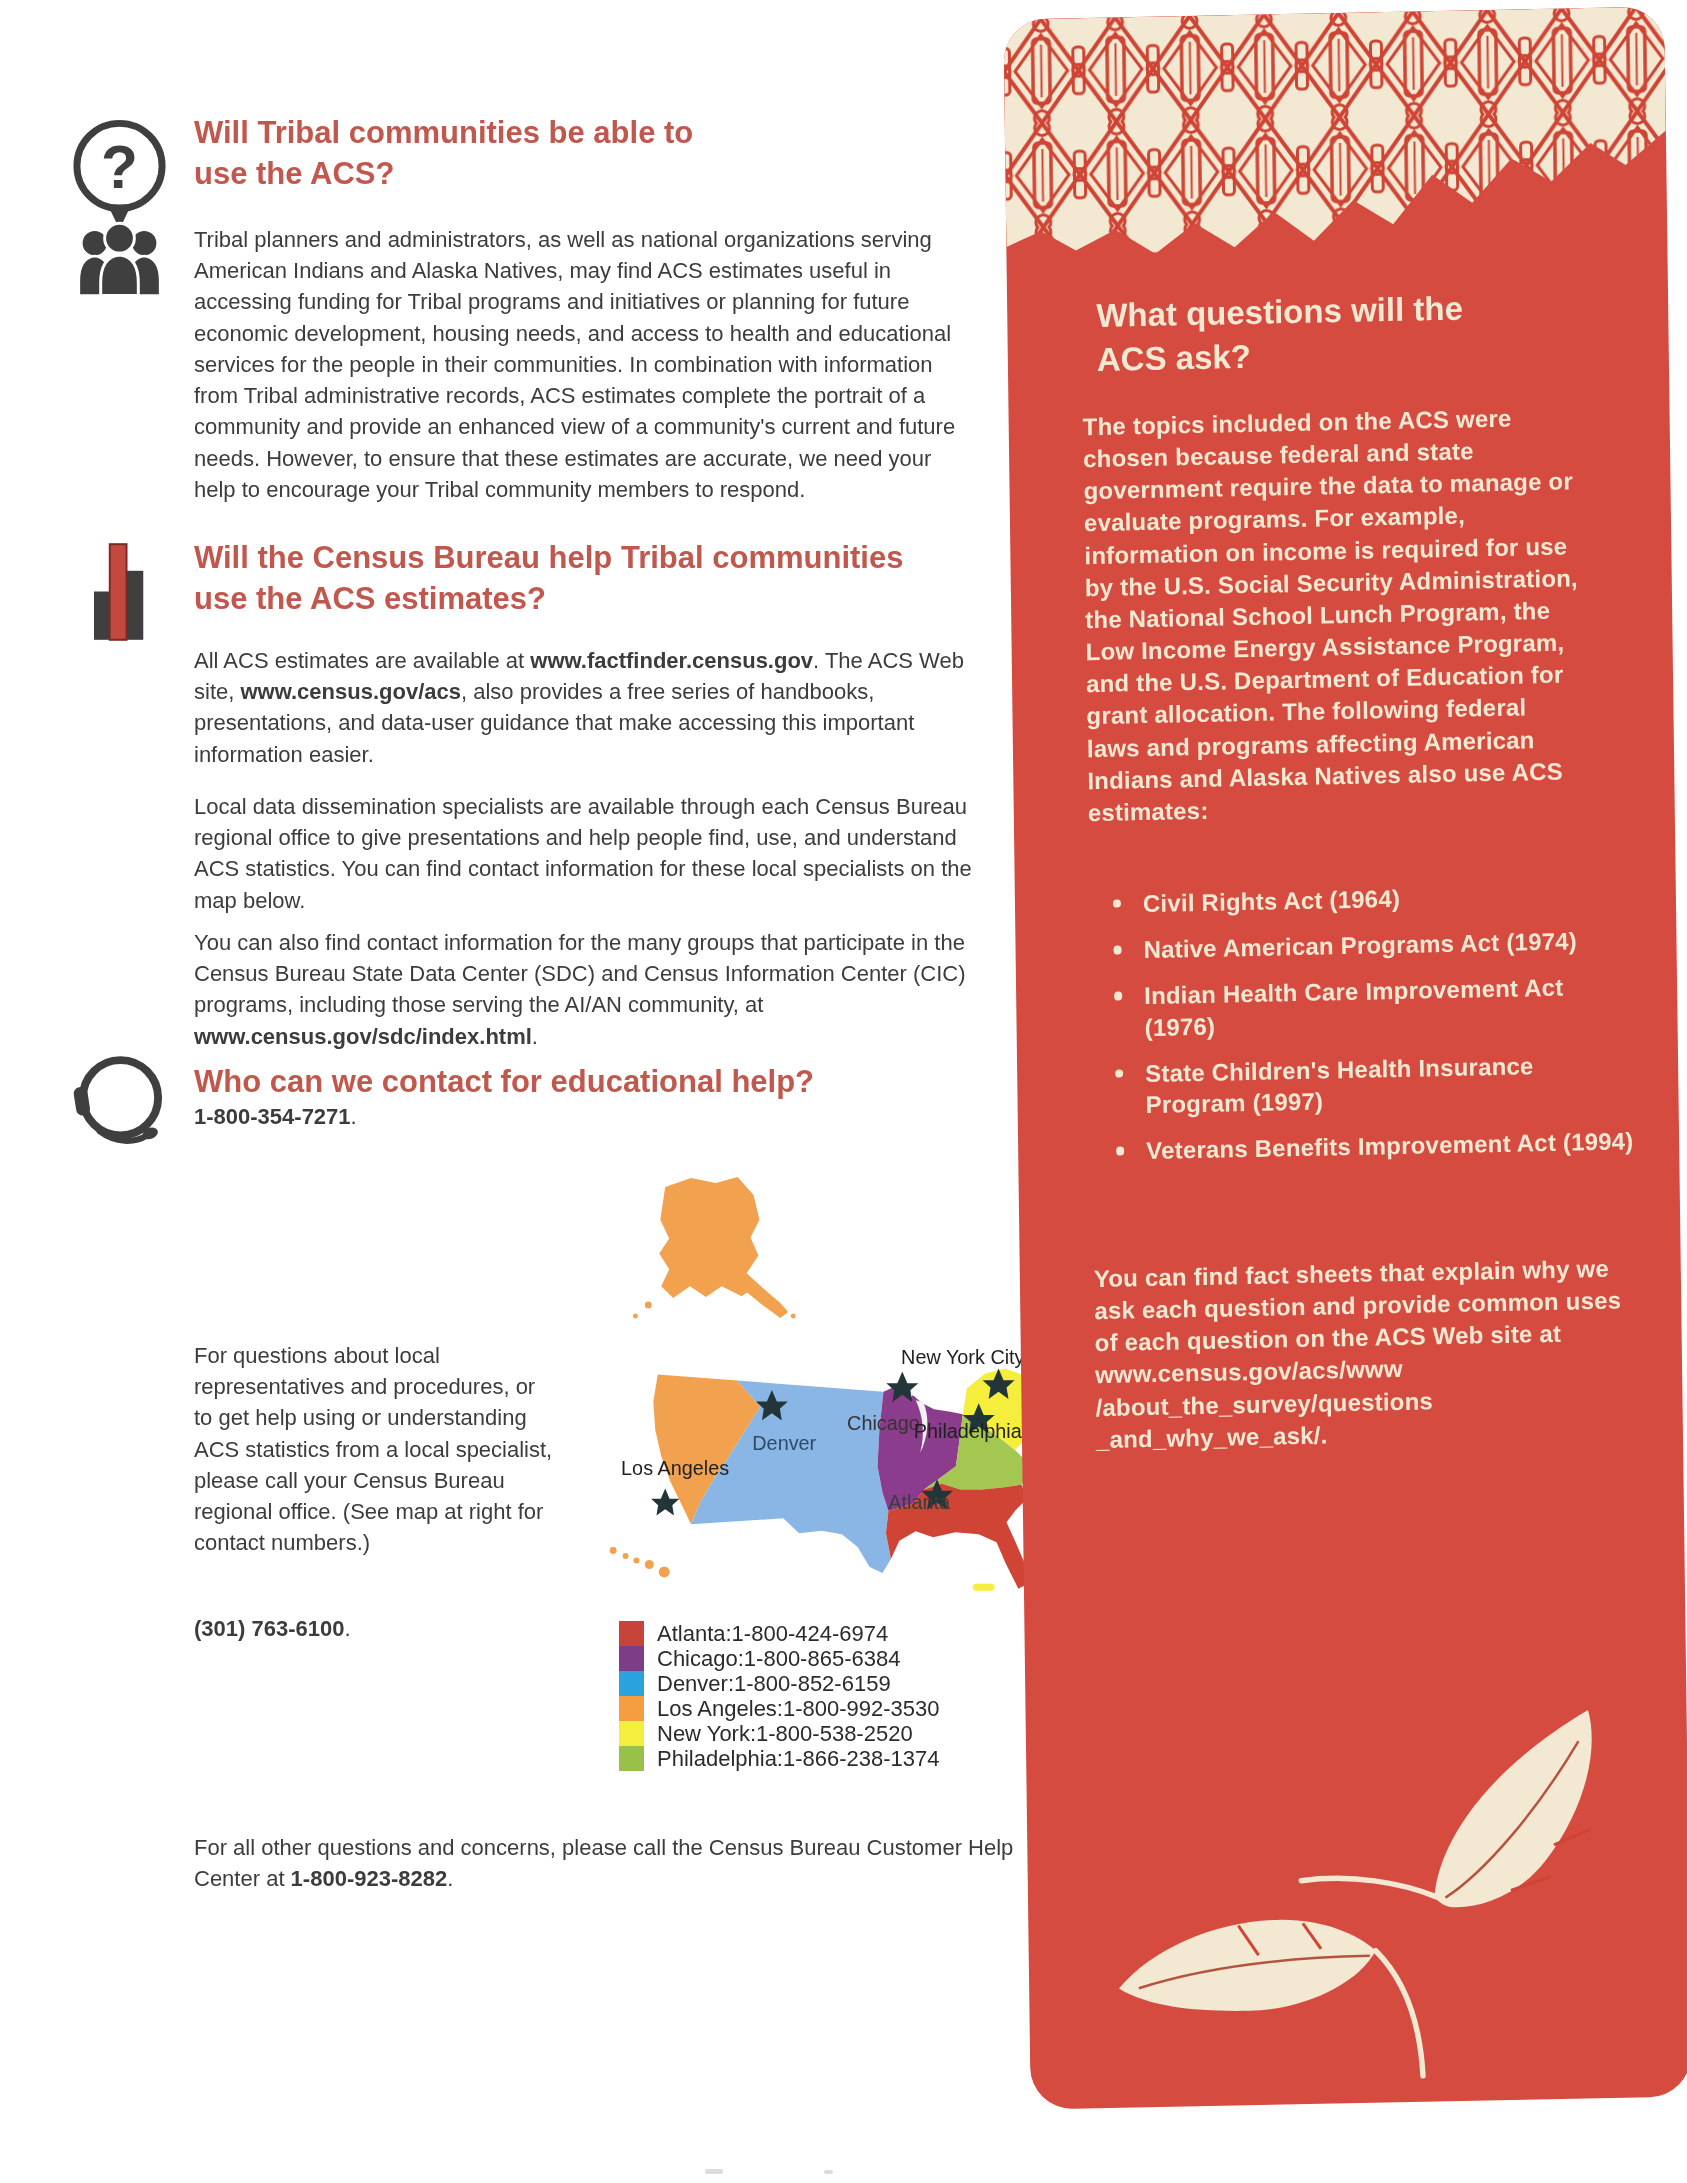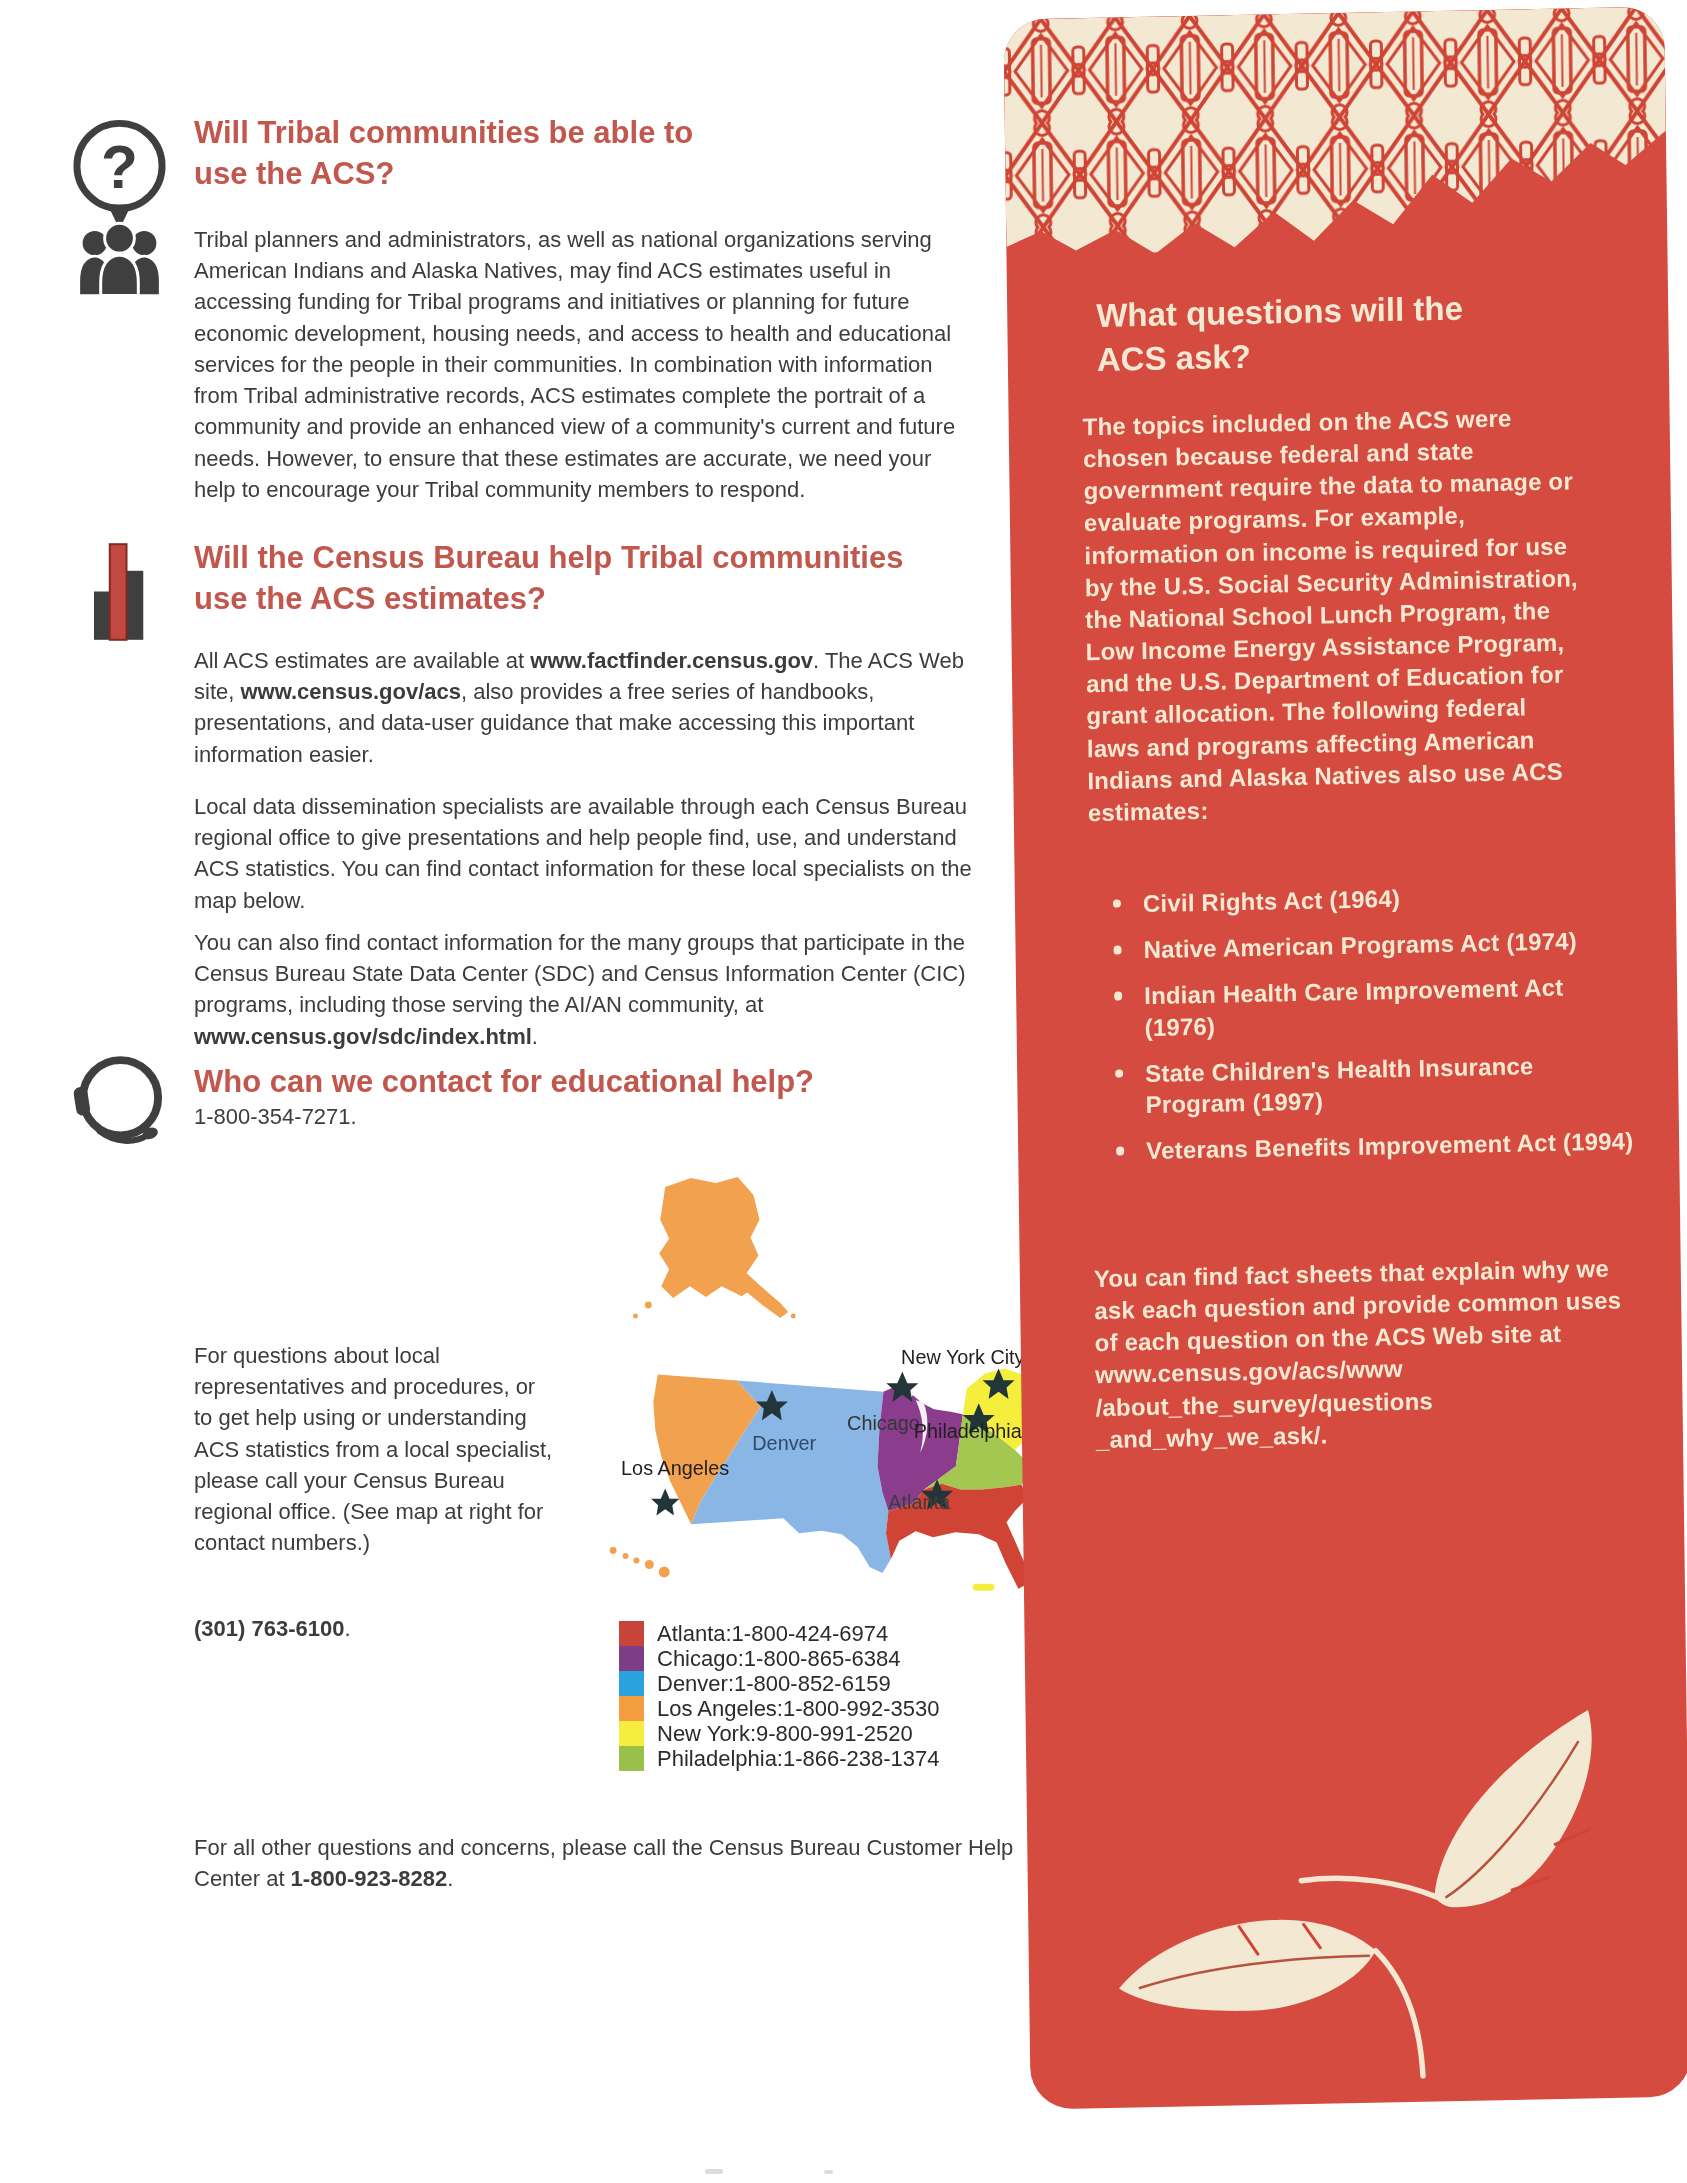--- a/index.html
+++ b/index.html
@@ -93,21 +93,21 @@
 
 <svg class="abs" style="left:68px;top:1046px" width="104" height="107" viewBox="0 0 210 215">
   <circle cx="106" cy="104" r="76" fill="none" stroke="#3f3f3f" stroke-width="16"></circle>
   <rect x="14" y="82" width="28" height="58" rx="13" fill="#3f3f3f" transform="rotate(-9 28 111)"></rect>
   <path d="M64,172 C96,196 134,196 160,180" fill="none" stroke="#3f3f3f" stroke-width="12" stroke-linecap="round"></path>
   <ellipse cx="166" cy="176" rx="16" ry="11" fill="#3f3f3f" transform="rotate(-22 166 176)"></ellipse>
 </svg>
 
 <div class="abs section-heading" style="left:194px;top:1062px;width:844px">Who can we contact for educational help?</div>
 
-<div class="abs body-text" style="left:194px;top:1101px;width:347px"><span style="font-weight: normal;">1-800-354-7271</span><span>.</span></div>
+<div class="abs body-text" style="left:194px;top:1101px;width:347px"><span style="font-weight: bold;">1-800-354-7271</span><span>.</span></div>
 
 <div class="abs body-text" style="left:194px;top:1340px;width:362px">For questions about local representatives and procedures, or to get help using or understanding ACS statistics from a local specialist, please call your Census Bureau regional office. (See map at right for contact numbers.)</div>
 
 <div class="abs body-text" style="left:194px;top:1613px;width:367px"><span style="font-weight: bold;">(301) 763-6100</span><span>.</span></div>
 
 <svg class="abs" style="left:566px;top:1156px" width="501" height="437" viewBox="0 0 1010 880">
 
   <g>
     <path d="M200,62 L252,44 L302,54 L346,42 L378,78 L390,128 L372,164 L388,200 L364,236 L384,262 L354,282 L314,262 L282,284 L250,262 L216,286 L192,262 L208,228 L188,196 L208,166 L190,128 Z" fill="#f2a24e"></path>
     <path d="M364,236 L402,270 L432,296 L448,314 L432,326 L396,300 L362,272 Z" fill="#f2a24e"></path>
@@ -164,21 +164,21 @@
   <div class="legend-row">
     <span class="legend-swatch" style="background: rgb(42, 162, 222);"></span>
     <span class="legend-text"><span class="legend-city">Denver:</span><span class="legend-phone">1-800-852-6159</span></span>
   </div>
   <div class="legend-row">
     <span class="legend-swatch" style="background: rgb(245, 157, 65);"></span>
     <span class="legend-text"><span class="legend-city">Los Angeles:</span><span class="legend-phone">1-800-992-3530</span></span>
   </div>
   <div class="legend-row">
     <span class="legend-swatch" style="background: rgb(246, 238, 63);"></span>
-    <span class="legend-text"><span class="legend-city">New York:</span><span class="legend-phone">9-800-991-2520</span></span>
+    <span class="legend-text"><span class="legend-city">New York:</span><span class="legend-phone">1-800-538-2520</span></span>
   </div>
   <div class="legend-row">
     <span class="legend-swatch" style="background: rgb(153, 193, 74);"></span>
     <span class="legend-text"><span class="legend-city">Philadelphia:</span><span class="legend-phone">1-866-238-1374</span></span>
   </div>
 </div>
 
 <div class="abs body-text" style="left:194px;top:1832px;width:873px"><span>For all other questions and concerns, please call the Census Bureau Customer Help Center at </span><span style="font-weight: bold;">1-800-923-8282</span><span>.</span></div>
 
 <div class="scan-mark" style="left:705px;top:2169px;width:18px;height:4.5px"></div>

